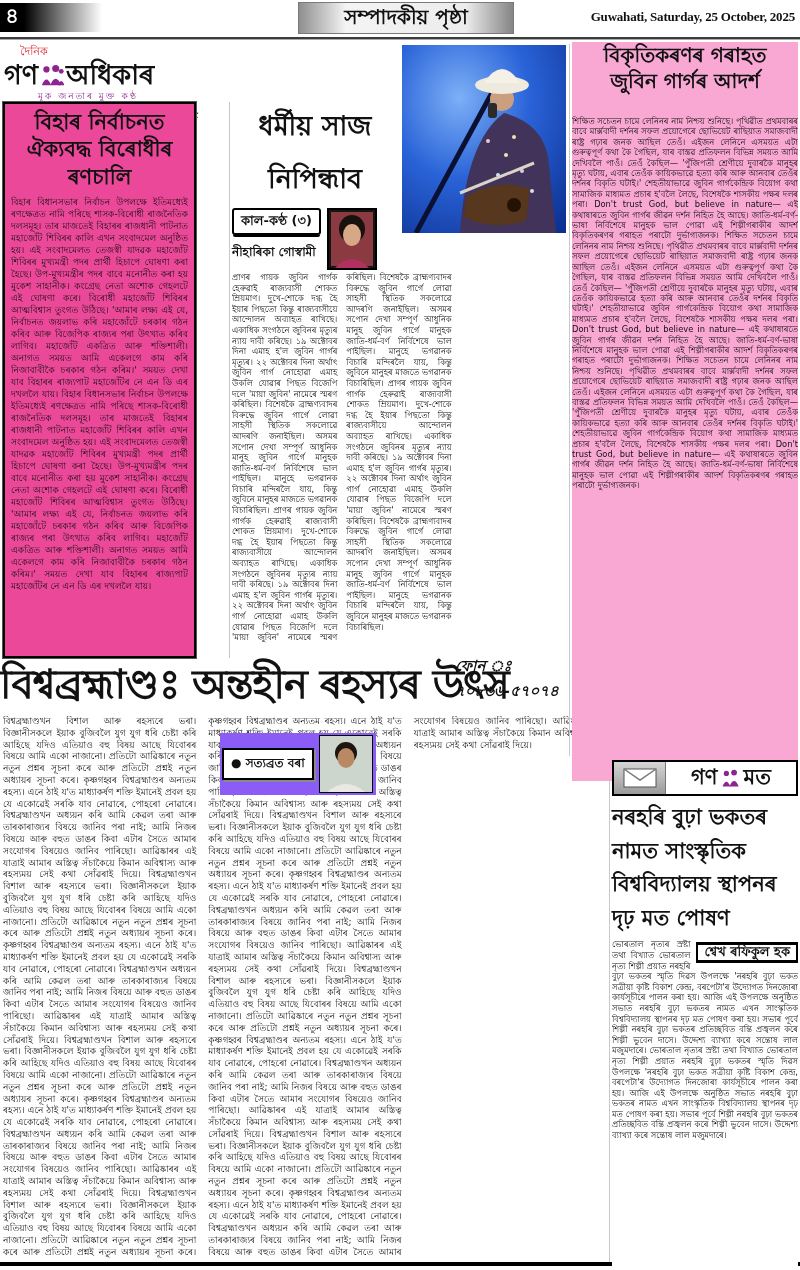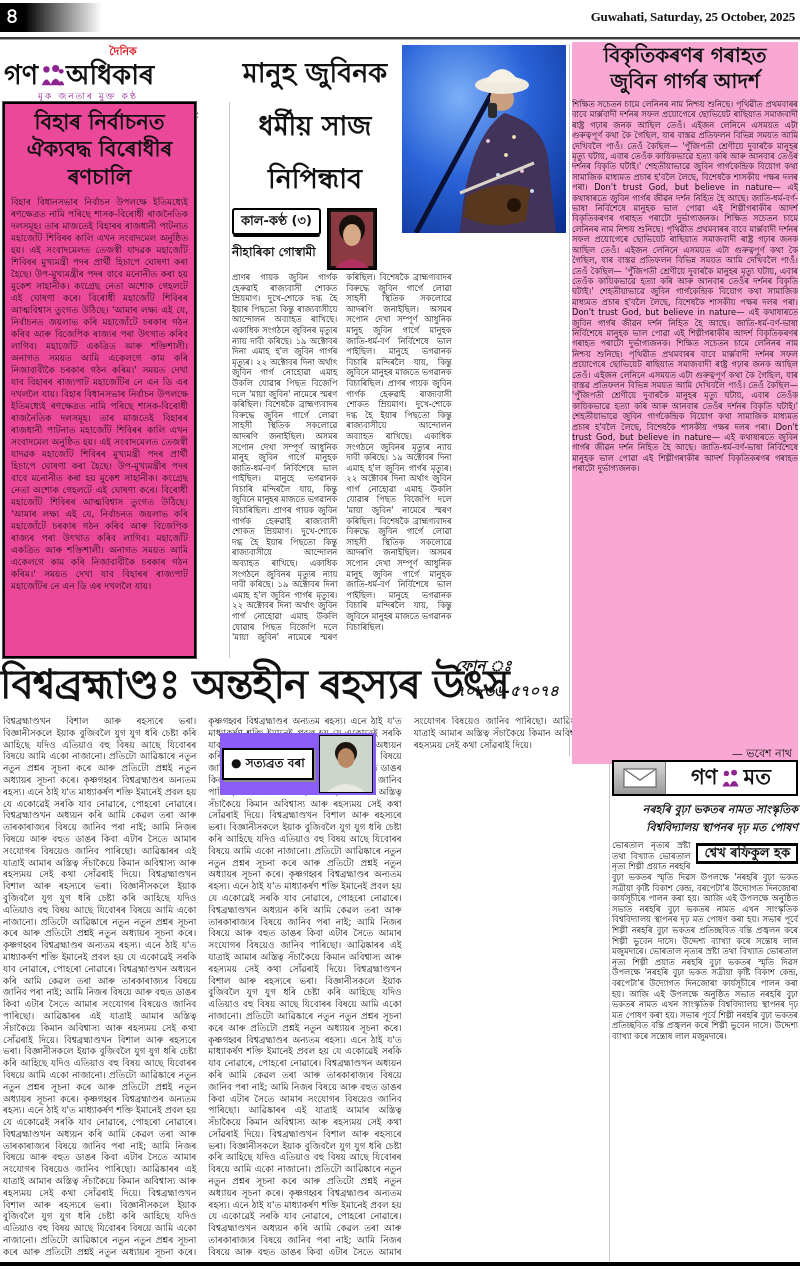--- a/index.html
+++ b/index.html
@@ -20,21 +20,21 @@
                  border:1px solid #7a7a7a; display:flex; align-items:center; justify-content:center;
                  font-size:20px; font-weight:bold; }
   .dateline-en { position:absolute; right:5px; top:7px; font-size:13px; font-weight:bold;
                  font-family:Liberation Serif, serif; letter-spacing:-0.2px; }
   .header-rule { position:absolute; top:37px; left:0; width:800px; height:3px;
                  background:#3c3c3c; border-bottom:1px solid #aaa; }
   .bottom-rule { position:absolute; top:1262px; left:0; width:800px; height:4px; background:#000; }
 
   
   .masthead { position:absolute; left:4px; top:43px; width:222px; height:56px; }
-  .mh-prefix { color:#d8232a; font-size:11px; font-weight:bold; margin-left:16px;text-align:center; }
+  .mh-prefix { color:#d8232a; font-size:11px; font-weight:normal; margin-left:16px; }
   .mh-title { display:flex; align-items:center; gap:2px; font-size:27px; font-weight:800;
               line-height:26px; white-space:nowrap; }
   .mh-tagline { color:#8e2490; font-size:9px; font-weight:normal; letter-spacing:2px; margin:1px 0 0 34px; }
   .mh-date { text-align:center; font-size:10.5px; font-weight:bold; margin-top:3px; }
 
   
   .bihar { position:absolute; left:3px; top:102px; width:193px; height:556px;
            border:2px solid #000; outline:1px solid #555; padding:5px 6px; background:#ec4899; }
   .bihar h2 { font-size:21px; font-weight:800; text-align:center; line-height:1.3; }
   .body-text { text-align:justify; overflow:hidden; }
@@ -52,21 +52,21 @@
   .byline-photo { flex:0 0 auto; border:2px solid #000; line-height:0; }
   .main-body { position:absolute; left:232px; top:272px; width:334px; height:380px;
                column-count:3; column-gap:9px; column-fill:auto;
                font-size:8.3px; line-height:10.6px; }
   .main-phone { position:absolute; left:455px; top:654px; width:112px; font-size:15px;
                 font-weight:bold; font-style:italic; text-align:left; }
 
   
   .bikriti { position:absolute; left:572px; top:42px; width:226px; background:#f9a8d4; z-index:3; }
   .bikriti h2 { font-size:20px; font-weight:800; text-align:center; line-height:1.3; }
-  .bikriti .body-text { margin-top:5px; font-size:8.3px; line-height:10.4px; height:643px; }
+  .bikriti .body-text { margin-top:22px; font-size:8.3px; line-height:10.4px; height:643px; }
   .signoff { text-align:right; font-weight:normal; font-size:11px; padding:3px 6px 0 0; }
 
   
   .cosmos-headline { position:absolute; left:0; top:656px; width:508px; height:56px;
                      font-size:40px; font-weight:800; text-align:center; line-height:56px;
                      letter-spacing:-1px; white-space:nowrap; }
   .cosmos-body { position:absolute; left:3px; top:716px; width:604px; height:546px;
                  column-count:3; column-gap:12px; column-fill:auto;
                  font-size:9px; line-height:11.8px; }
   .cosmos-byline { position:absolute; left:220px; top:733px; width:156px; height:62px;
@@ -75,41 +75,42 @@
   .cb-box { border:2px solid #000; padding:4px 7px; font-weight:bold; font-size:12px;
             white-space:nowrap; box-shadow:2px 2px 0 #8a8a8a; background:#fff; }
 
   
   .ganamat { position:absolute; left:612px; top:760px; width:186px; background:#fff; z-index:3; }
   .gm-logo { border:2px solid #000; height:36px; display:flex; align-items:stretch; }
   .gm-env { width:52px; background:linear-gradient(#d6d6d6,#9a9a9a); border-right:1px solid #777;
             display:flex; align-items:center; justify-content:center; }
   .gm-word { flex:1; display:flex; align-items:center; justify-content:center; gap:3px;
              font-size:21px; font-weight:800; }
-  .ganamat h2 { font-size:11px; font-weight:800; text-align:right; line-height:1.6; margin:5px 0 4px;font-style:italic; }
+  .ganamat h2 { font-size:21px; font-weight:800; text-align:left; line-height:1.6; margin:5px 0 4px; }
   .gm-body { position:relative; font-size:8.3px; line-height:10.6px; text-align:justify;
              height:372px; overflow:hidden; }
   .gm-author-box { float:right; border:2px solid #000; border-top-width:3px; border-bottom-width:3px;
                    padding:2px 6px; font-weight:800; font-size:13px; white-space:nowrap;
                    margin:3px 0 3px 6px; }
 
   
   .vsep { position:absolute; width:1px; background:#c9c9c9; }
   .vsep-1 { left:229px; top:102px; height:556px; }
   .vsep-2 { left:569px; top:44px; height:712px; }
   .vsep-3 { left:609px; top:762px; height:500px; }
 </style>
 </head>
 <body>
 
 <div class="page">
 
   <div class="top-strip">
     <div class="pageno">৪</div>
     <div class="pageno-grad"></div>
+    <div class="section-box">সম্পাদকীয় পৃষ্ঠা</div>
     <div class="dateline-en">Guwahati, Saturday, 25 October, 2025</div>
   </div>
   <div class="header-rule"></div>
 
   <div class="masthead">
     <div class="mh-prefix">দৈনিক</div>
     <div class="mh-title">
       <span>গণ</span>
       <span style="line-height:0;">
         <svg width="24" height="22" viewBox="0 0 26 22">
@@ -131,21 +132,21 @@
 
   <div class="bihar">
     <h2>
       <span>বিহাৰ নিৰ্বাচনত</span><br>
       <span>ঐক্যবদ্ধ বিৰোধীৰ ৰণচালি</span>
     </h2>
     <div class="body-text">বিহাৰ বিধানসভাৰ নিৰ্বাচন উপলক্ষে ইতিমধ্যেই ৰণক্ষেত্ৰত নামি পৰিছে শাসক-বিৰোধী ৰাজনৈতিক দলসমূহ। তাৰ মাজতেই বিহাৰৰ ৰাজধানী পাটনাত মহাজোঁট শিবিৰৰ কালি এখন সংবাদমেল অনুষ্ঠিত হয়। এই সংবাদমেলত তেজস্বী যাদৱক মহাজোঁট শিবিৰৰ মুখ্যমন্ত্ৰী পদৰ প্ৰাৰ্থী হিচাপে ঘোষণা কৰা হৈছে। উপ-মুখ্যমন্ত্ৰীৰ পদৰ বাবে মনোনীত কৰা হয় মুকেশ সাহানীক। কংগ্ৰেছ নেতা অশোক গেহলটে এই ঘোষণা কৰে। বিৰোধী মহাজোঁট শিবিৰৰ আত্মবিশ্বাস তুংগত উঠিছে। 'আমাৰ লক্ষ্য এই যে, নিৰ্বাচনত জয়লাভ কৰি মহাজোঁটে চৰকাৰ গঠন কৰিব আৰু বিজেপিক ৰাজ্যৰ পৰা উৎখাত কৰিব লাগিব। মহাজোঁট একত্ৰিত আৰু শক্তিশালী। অনাগত সময়ত আমি একেলগে কাম কৰি নিজাবাবীকৈ চৰকাৰ গঠন কৰিম।' সময়ত দেখা যাব বিহাৰৰ ৰাজ্যপাট মহাজোঁটৰ নে এন ডি এৰ দখললৈ যায়। বিহাৰ বিধানসভাৰ নিৰ্বাচন উপলক্ষে ইতিমধ্যেই ৰণক্ষেত্ৰত নামি পৰিছে শাসক-বিৰোধী ৰাজনৈতিক দলসমূহ। তাৰ মাজতেই বিহাৰৰ ৰাজধানী পাটনাত মহাজোঁট শিবিৰৰ কালি এখন সংবাদমেল অনুষ্ঠিত হয়। এই সংবাদমেলত তেজস্বী যাদৱক মহাজোঁট শিবিৰৰ মুখ্যমন্ত্ৰী পদৰ প্ৰাৰ্থী হিচাপে ঘোষণা কৰা হৈছে। উপ-মুখ্যমন্ত্ৰীৰ পদৰ বাবে মনোনীত কৰা হয় মুকেশ সাহানীক। কংগ্ৰেছ নেতা অশোক গেহলটে এই ঘোষণা কৰে। বিৰোধী মহাজোঁট শিবিৰৰ আত্মবিশ্বাস তুংগত উঠিছে। 'আমাৰ লক্ষ্য এই যে, নিৰ্বাচনত জয়লাভ কৰি মহাজোঁটে চৰকাৰ গঠন কৰিব আৰু বিজেপিক ৰাজ্যৰ পৰা উৎখাত কৰিব লাগিব। মহাজোঁট একত্ৰিত আৰু শক্তিশালী। অনাগত সময়ত আমি একেলগে কাম কৰি নিজাবাবীকৈ চৰকাৰ গঠন কৰিম।' সময়ত দেখা যাব বিহাৰৰ ৰাজ্যপাট মহাজোঁটৰ নে এন ডি এৰ দখললৈ যায়।</div>
   </div>
 
   <div class="main-headline">
-    <span>মানুহ জুবিনক</span><br>
+    <br>
     <span>ধৰ্মীয় সাজ</span><br>
     <span>নিপিন্ধাব</span>
   </div>
 
   <div class="main-photo">
     <svg width="164" height="188" viewBox="0 0 164 188">
       <defs>
         <radialGradient id="bgblue" cx="35%" cy="28%" r="95%">
           <stop offset="0" stop-color="#7db0f7"></stop>
             <stop offset="0.45" stop-color="#2a63d8"></stop>

